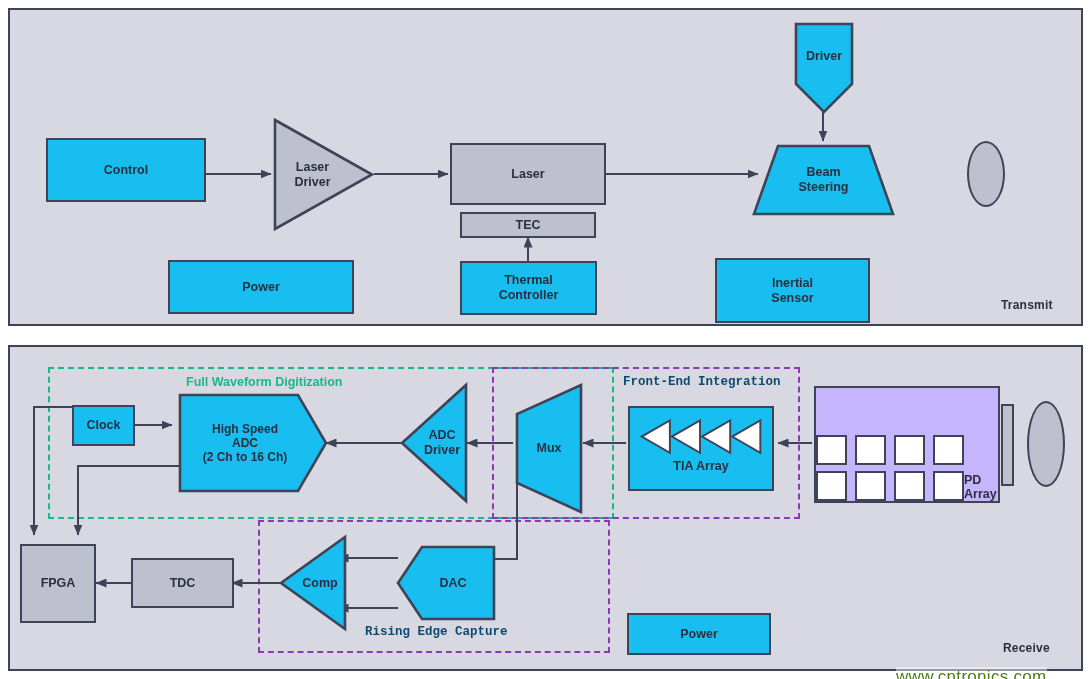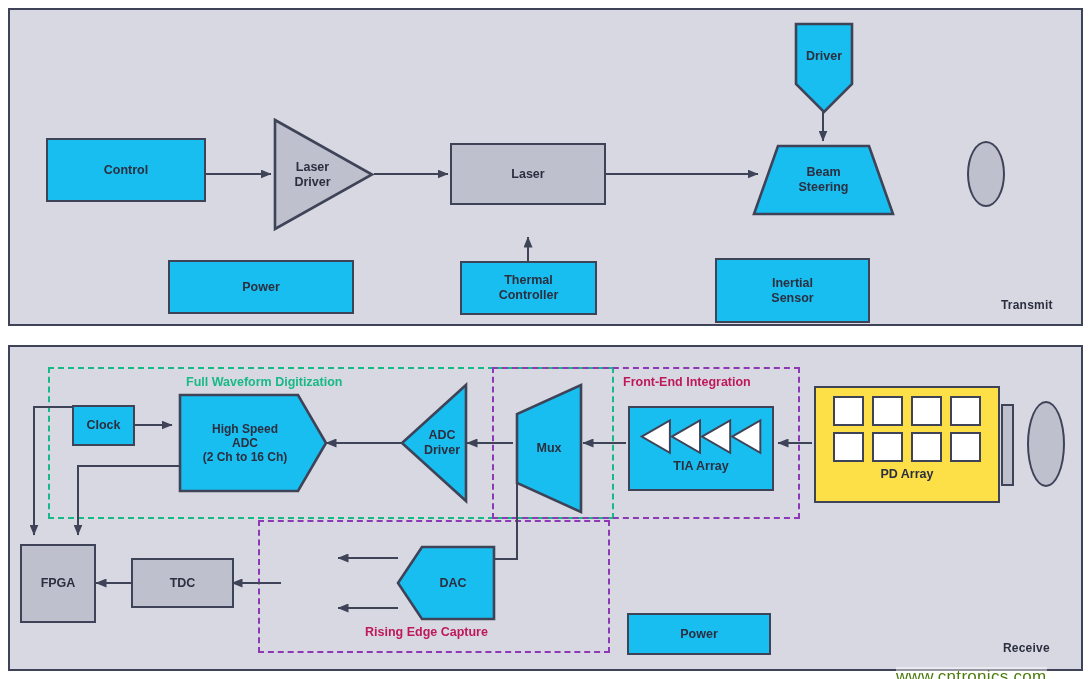--- a/index.html
+++ b/index.html
@@ -13,28 +13,28 @@
 
   .node{position:absolute;box-sizing:border-box;display:flex;align-items:center;justify-content:center;
         text-align:center;font-size:12.5px;font-weight:bold;color:#2b2f40;line-height:1.18;}
   .rect{background:#18bef0;border:2px solid #3e4358;}
   .rect.gray{background:#bfc0ce;}
   .node .lbl{position:relative;z-index:3;padding:0 3px;white-space:pre-line;}
   .shape-svg{position:absolute;left:0;top:0;width:100%;height:100%;z-index:1;overflow:visible;}
 
   .grp-label{position:absolute;font-size:12.5px;font-weight:bold;white-space:nowrap;}
   .grp-green{color:#17b987;}
-  .grp-purple{color:#be185d;}
+  .grp-purple{color:#0c4a6e;font-family:Liberation Mono, monospace;}
 
   .dashbox{position:absolute;box-sizing:border-box;background:transparent;}
   .d-green{border:2.5px dashed #17b987;}
   .d-purple{border:2.5px dashed #8d39b5;}
 
-  .pd-outer{position:absolute;background:#fde047;border:2px solid #3e4358;box-sizing:border-box;
-            display:flex;flex-direction:column;align-items:center;}
+  .pd-outer{position:absolute;background:#c4b5fd;border:2px solid #3e4358;box-sizing:border-box;
+            display:flex;flex-direction:row;align-items:flex-end;}
   .pd-grid{display:grid;grid-template-columns:repeat(4,31px);grid-template-rows:repeat(2,30px);
            gap:6px 8px;margin-top:8px;}
   .pd-cell{background:#ffffff;border:2px solid #3e4358;box-sizing:border-box;}
   .pd-cap{font-size:12.5px;font-weight:bold;color:#2b2f40;margin-top:5px;}
 
   .filterbar{position:absolute;background:#bfc0ce;border:2px solid #3e4358;box-sizing:border-box;}
   .lens{position:absolute;background:#bfc0ce;border:2px solid #3e4358;border-radius:50%;box-sizing:border-box;}
 
   .watermark{position:absolute;font-size:17px;color:#4d7c0f;background:rgba(255,255,255,.45);
              letter-spacing:.3px;white-space:nowrap;font-family:"Liberation Sans",sans-serif;margin-top:12px;}
@@ -73,20 +73,23 @@
       <polygon points="2,2 99,56.5 2,111" fill="#bfc0ce" stroke="#3e4358" stroke-width="2.6" vector-effect="non-scaling-stroke"></polygon>
     </svg>
     <span class="lbl" style="margin-right:22px;">Laser
 Driver</span>
   </div>
 
   <div class="node rect gray" style="left:450px;top:143px;width:156px;height:62px;">
     <span class="lbl">Laser</span>
   </div>
 
+  <div class="node rect gray" style="left:460px;top:212px;width:136px;height:26px;">
+    <span class="lbl">TEC</span>
+  </div>
 
   <div class="node rect" style="left:460px;top:261px;width:137px;height:54px;">
     <span class="lbl">Thermal
 Controller</span>
   </div>
 
   <div class="node rect" style="left:168px;top:260px;width:186px;height:54px;">
     <span class="lbl">Power</span>
   </div>
 
@@ -214,20 +217,26 @@
   </div>
 
   <div class="node rect gray" style="left:20px;top:544px;width:76px;height:79px;">
     <span class="lbl">FPGA</span>
   </div>
 
   <div class="node rect gray" style="left:131px;top:558px;width:103px;height:50px;">
     <span class="lbl">TDC</span>
   </div>
 
+  <div class="node" style="left:279px;top:535px;width:68px;height:96px;">
+    <svg class="shape-svg" viewBox="0 0 68 96" preserveAspectRatio="none">
+      <polygon points="66,2 66,94 2,48" fill="#18bef0" stroke="#3e4358" stroke-width="2.6" vector-effect="non-scaling-stroke"></polygon>
+    </svg>
+    <span class="lbl" style="margin-left:14px;">Comp</span>
+  </div>
 
   <div class="node" style="left:396px;top:545px;width:100px;height:76px;justify-content:center;">
     <svg class="shape-svg" viewBox="0 0 100 76" preserveAspectRatio="none">
       <polygon points="26,2 98,2 98,74 26,74 2,38" fill="#18bef0" stroke="#3e4358" stroke-width="2.6" vector-effect="non-scaling-stroke"></polygon>
     </svg>
     <span class="lbl" style="margin-left:14px;">DAC</span>
   </div>
 
   <div class="panel-label" style="left:1003px;top:641px;">Receive</div>
 

